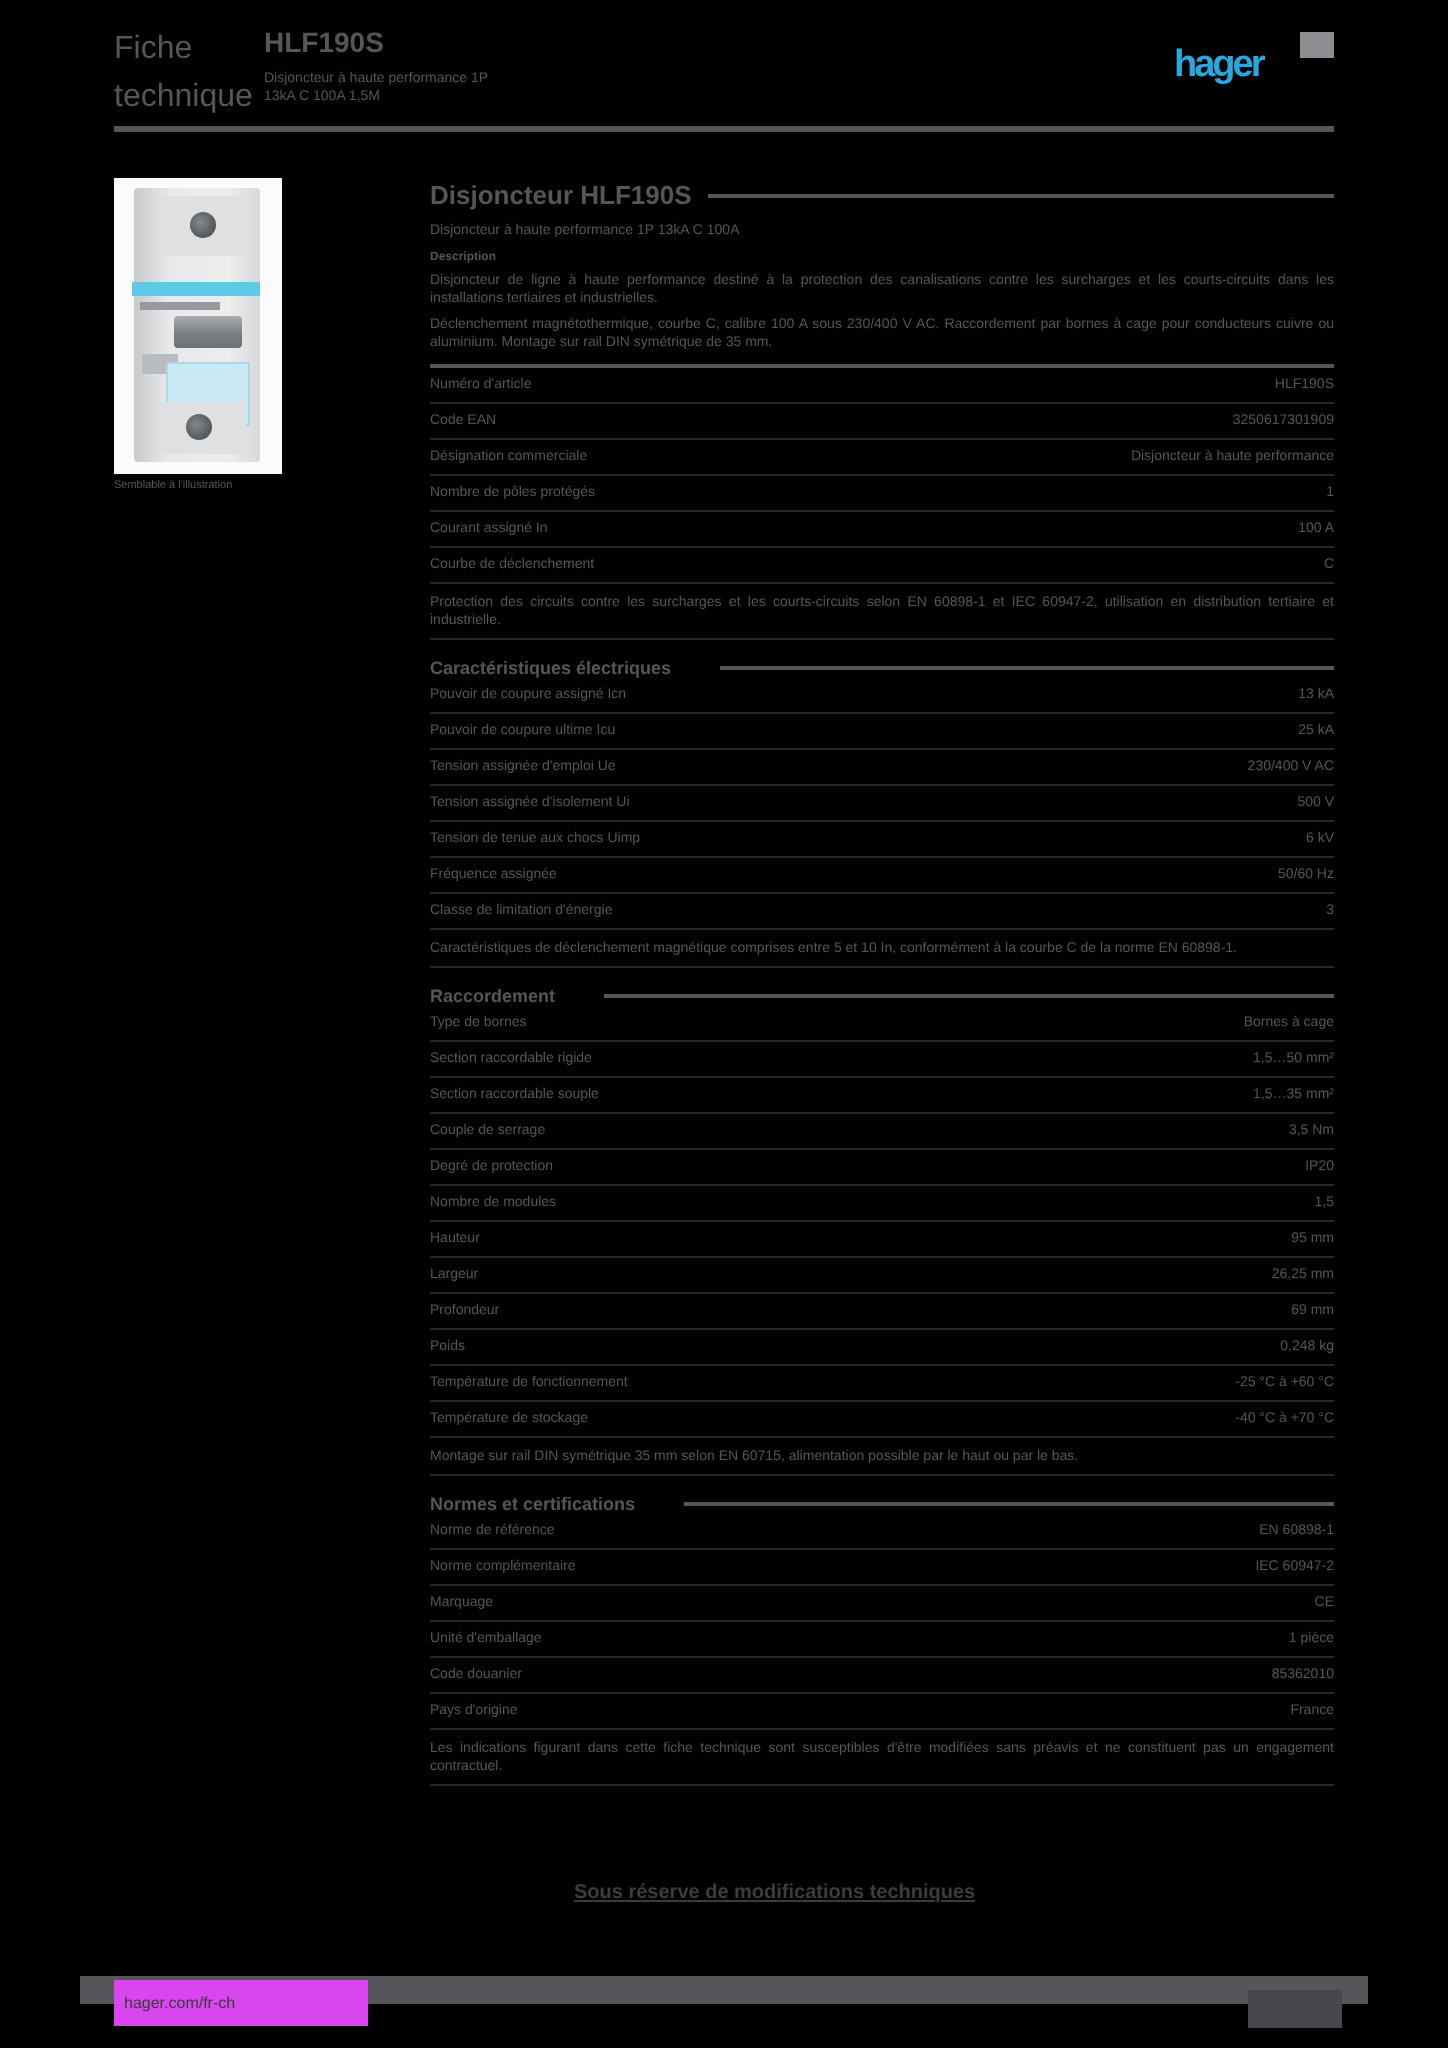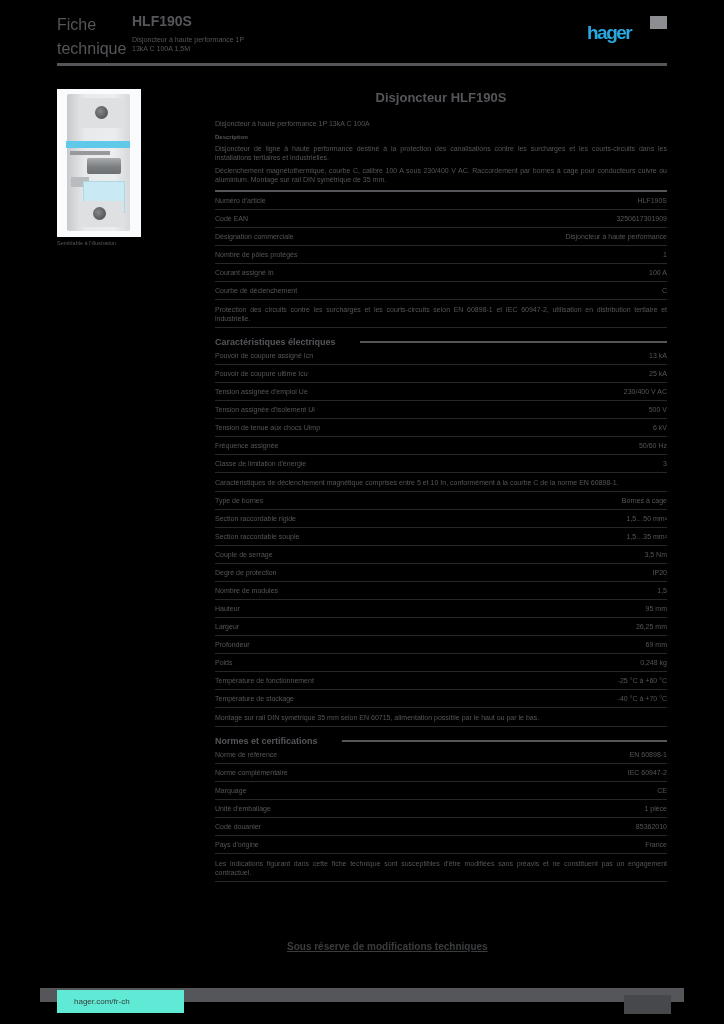--- a/index.html
+++ b/index.html
@@ -31,43 +31,43 @@
   .brk-mid{position:absolute;left:14px;top:88px;width:18px;height:10px;background:#b9bcbe;}
   .brk-window{position:absolute;left:26px;top:92px;width:40px;height:30px;
               background:#c9e9f5;border:1px solid #aed7e6;}
   .brk-plate-bot{position:absolute;left:22px;top:112px;width:44px;height:26px;background:#dee0e2;}
   .brk-hole-bot{position:absolute;left:36px;top:118px;width:13px;height:13px;border-radius:50%;
                 background:radial-gradient(circle at 40% 40%,#85888b,#55585b 70%);}
   .photo-caption{left:57px;top:240px;width:66px;font-size:5.5px;line-height:7px;color:#55565A;}
 
   
   .main{left:215px;top:90px;width:452px;}
-  .main-title-row{display:flex;align-items:center;gap:8px;flex-direction:column;}
+  .main-title-row{display:flex;align-items:center;gap:8px;}
   .main-title{font-size:13px;font-weight:bold;color:#55565A;white-space:nowrap;}
   .title-rule{flex:1;height:2px;background:#55565A;}
   .main-sub{margin-top:6px;font-size:7px;line-height:9px;color:#55565A;width:200px;}
   .desc-label{margin-top:6px;font-size:6px;font-weight:bold;color:#55565A;}
   .para{margin-top:4px;font-size:7px;line-height:9px;color:#55565A;text-align:justify;}
   .intro-rule{margin-top:6px;height:2px;background:#55565A;}
 
   .sheading{display:flex;align-items:center;gap:24px;margin-top:9px;
             font-size:9px;font-weight:bold;color:#55565A;white-space:nowrap;}
   .sheading .hline{flex:1;height:2px;background:#55565A;}
   .srow{display:flex;justify-content:space-between;align-items:baseline;
         padding:5px 0 4px;border-bottom:1px solid rgba(85,86,90,.45);
         font-size:7px;color:#55565A;}
   .slabel{max-width:230px;line-height:8px;}
   .svalue{text-align:right;max-width:200px;line-height:8px;}
   .snote{padding:5px 0 4px;border-bottom:1px solid rgba(85,86,90,.45);
          font-size:7px;line-height:9px;color:#55565A;text-align:justify;}
 
   
   .ft-bar{left:40px;top:988px;width:644px;height:14px;background:#55565A;}
-  .ft-web{left:57px;top:990px;width:127px;height:23px;background:#5eead4;
-          font-size:8px;line-height:23px;color:#3a3b3d;padding-left:17px;box-sizing:border-box;}
+  .ft-web{left:57px;top:990px;width:127px;height:23px;background:#d946ef;
+          font-size:8px;line-height:23px;color:#3a3b3d;padding-left:5px;box-sizing:border-box;}
   .ft-notice{left:287px;top:941px;font-size:10px;font-weight:bold;color:#3b3c3e;line-height:12px;text-decoration:underline;}
   .ft-block{left:624px;top:995px;width:47px;height:19px;background:#47484B;}
 </style>
 </head>
 <body>
 
 <div class="abs doc-title">Fiche technique</div>
 <div class="abs hdr-ref">HLF190S</div>
 <div class="abs hdr-sub">Disjoncteur à haute performance 1P 13kA C 100A 1,5M</div>
 <div class="abs hdr-rule"></div>
@@ -152,20 +152,24 @@
       </div>
       <div class="srow">
         <span class="slabel">Fréquence assignée</span>
         <span class="svalue">50/60 Hz</span>
       </div>
       <div class="srow">
         <span class="slabel">Classe de limitation d'énergie</span>
         <span class="svalue">3</span>
       </div>
       <div class="snote">Caractéristiques de déclenchement magnétique comprises entre 5 et 10 In, conformément à la courbe C de la norme EN 60898-1.</div>
+      <div class="sheading">
+        <span>Raccordement</span>
+        <div class="hline"></div>
+      </div>
       <div class="srow">
         <span class="slabel">Type de bornes</span>
         <span class="svalue">Bornes à cage</span>
       </div>
       <div class="srow">
         <span class="slabel">Section raccordable rigide</span>
         <span class="svalue">1,5…50 mm²</span>
       </div>
       <div class="srow">
         <span class="slabel">Section raccordable souple</span>

